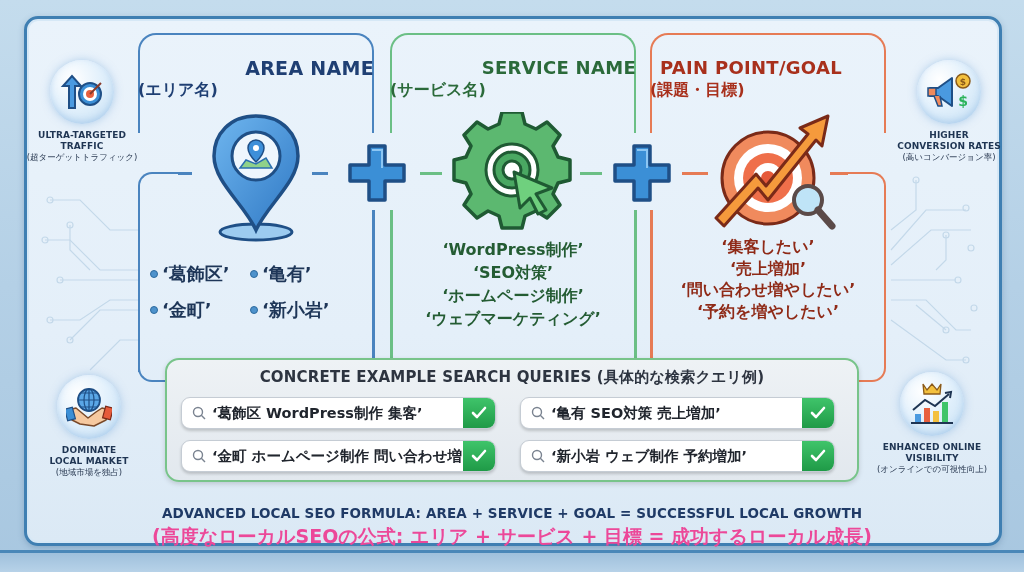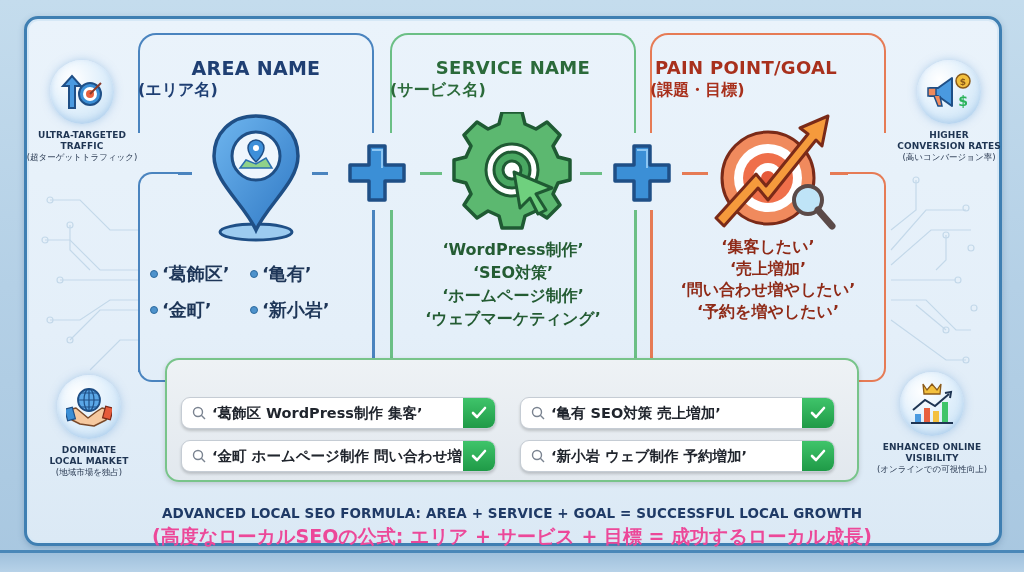--- a/index.html
+++ b/index.html
@@ -19,21 +19,21 @@
   .col-box {
     position: absolute; border: 2.5px solid; border-bottom: none;
     border-radius: 18px 18px 0 0;
   }
   .col-area { left: 138px; top: 33px; width: 236px; height: 100px; border-color: #4a84bf; }
   .col-service { left: 390px; top: 33px; width: 246px; height: 100px; border-color: #6bbf85; }
   .col-goal { left: 650px; top: 33px; width: 236px; height: 100px; border-color: #e67b55; }
   .vline { position: absolute; width: 2.5px; }
   .hline { position: absolute; height: 2.5px; }
   .col-title {
-    position: absolute; text-align: center; font-weight: bold; font-size: 19px; letter-spacing: 0.3px;
+    position: absolute; text-align: right; font-weight: bold; font-size: 19px; letter-spacing: 0.3px;
   }
   .col-sub {
     position: absolute; font-weight: bold; font-size: 16px;
   }
   .area-color { color: #1f3f73; }
   .service-color { color: #2b6a3a; }
   .goal-color { color: #a8301c; }
   .plus {
     position: absolute; width: 62px; height: 62px;
   }
@@ -301,20 +301,21 @@
       <path d="M36 11 L42 10 L41 16" fill="none" stroke="#1f3553" stroke-width="2"></path>
       <path d="M2 41 H44" stroke="#1f3553" stroke-width="1.8"></path>
     </svg>
   </div>
   <div class="badge-title">ENHANCED ONLINE</div>
   <div class="badge-title">VISIBILITY</div>
   <div class="badge-sub">(オンラインでの可視性向上)</div>
 </div>
 
 <div class="queries">
+  <div class="queries-title">CONCRETE EXAMPLE SEARCH QUERIES (具体的な検索クエリ例)</div>
 
   <div class="qbox" style="left:14px;top:37px">
     <span class="qicon">
       <svg width="14" height="14" viewBox="0 0 14 14">
           <circle cx="6" cy="6" r="4.5" fill="none" stroke="#7a8390" stroke-width="1.4"></circle>
           <path d="M9.3 9.3 L13 13" stroke="#7a8390" stroke-width="1.4"></path>
         </svg>
     </span>
     <span class="qtext">‘葛飾区 WordPress制作 集客’</span>
     <span class="qcheck">

